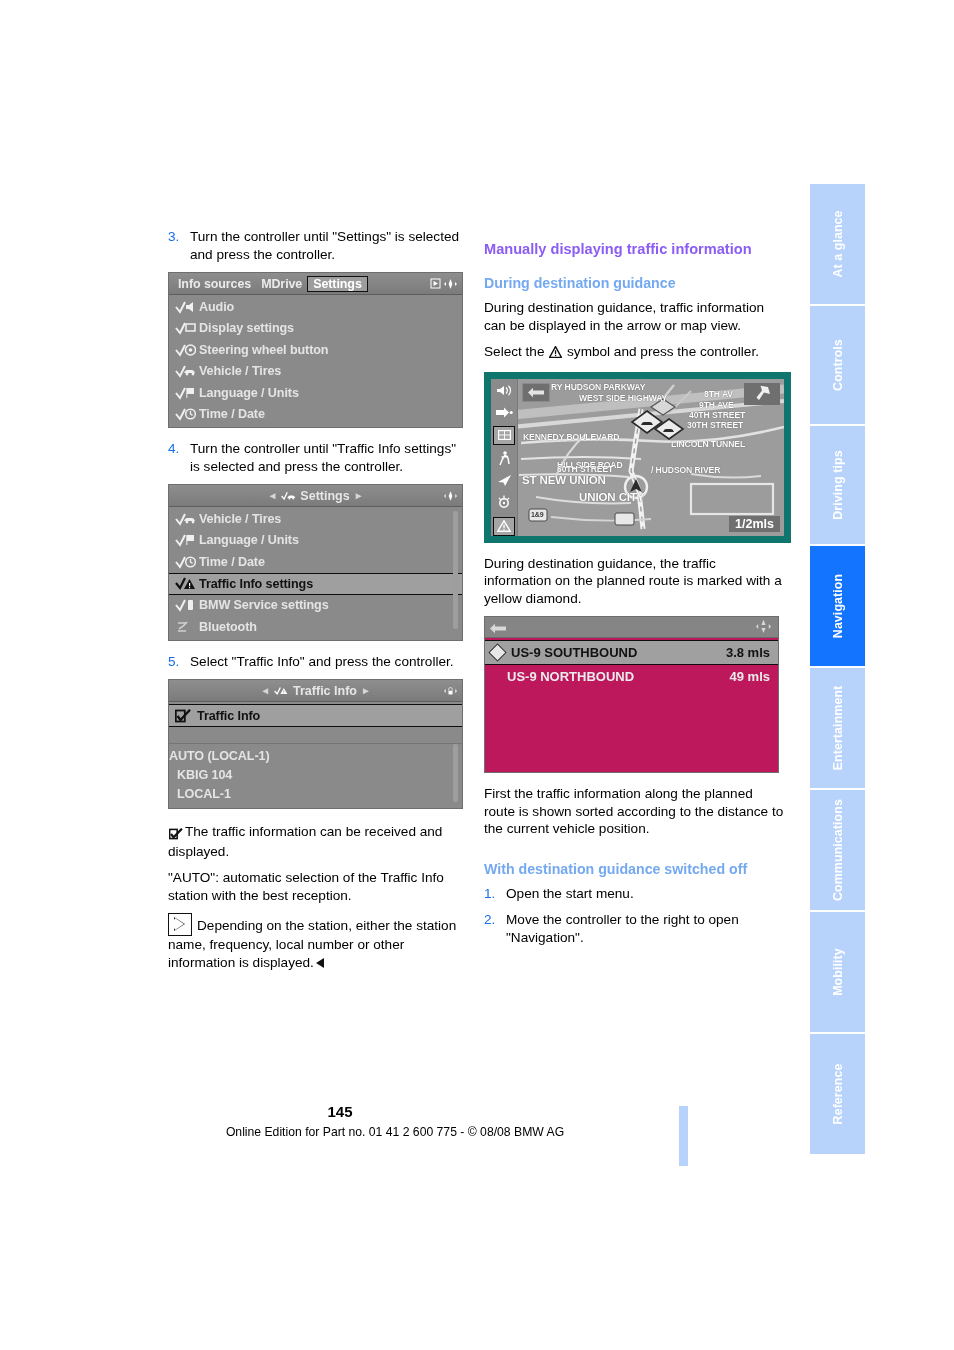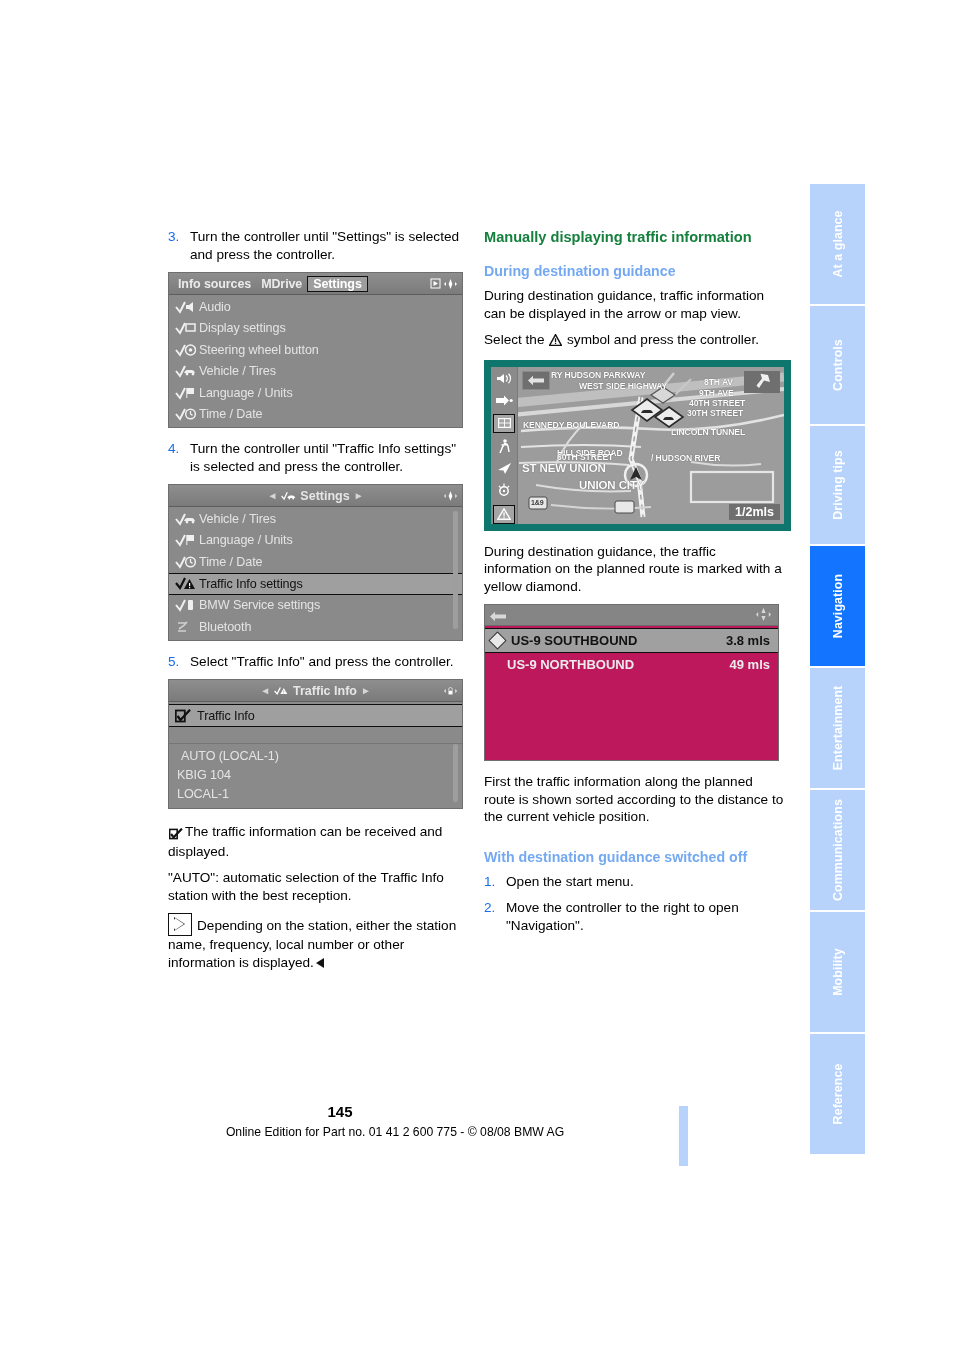--- a/index.html
+++ b/index.html
@@ -51,22 +51,22 @@
     font-size: 13.6px;
     line-height: 17.5px;
     color: #000;
     margin: 0 0 9px 0;
   }
 
   h2.head-blue {
     font-size: 14.6px;
     line-height: 18px;
     font-weight: bold;
-    color: #15803d;
-    margin: 0 0 16px 0;
+    color: #8b5cf6;
+    margin: 12px 0 16px 0;
   }
   h3.head-lblue {
     font-size: 14.2px;
     line-height: 18px;
     font-weight: bold;
     color: #74a9f2;
     margin: 0 0 7px 0;
   }
   h3.head-lblue.spaced { margin-top: 22px; }
 
@@ -132,21 +132,21 @@
 
   
   .shot-list { padding: 1px 0 2px 0; background: #8a8a8a; }
   .row {
     display: flex;
     align-items: center;
     height: 21.5px;
     padding-left: 6px;
     color: #e4e4e4;
     font-size: 12.6px;
-    font-weight: normal;
+    font-weight: bold;
     letter-spacing: -0.1px;
   }
   .row .ico {
     width: 24px;
     flex: 0 0 24px;
     display: flex;
     align-items: center;
     color: #f0f0f0;
   }
   .row.sel {
@@ -604,21 +604,21 @@
           <span class="ico" style="width:22px;flex:0 0 22px;">
             <svg width="18" height="14" viewBox="0 0 18 14">
                 <rect x="0.8" y="1.5" width="9" height="11" fill="none" stroke="#111" stroke-width="1.8"></rect>
                 <path d="M2.5 7 L5.5 11 L15 0.8" stroke="#111" stroke-width="2.4" fill="none"></path>
               </svg>
           </span>
           <span>Traffic Info</span>
         </div>
         <div style="height:16px;border-bottom:1px solid #757575;"></div>
         <div style="padding-top:2px;">
-          <div class="row" style="height:19px;padding-left:12px;">
+          <div class="row" style="height:19px;padding-left:0;">
             <span>AUTO (LOCAL-1)</span>
           </div>
           <div class="row" style="height:19px;padding-left:8px;">
             <span>KBIG 104</span>
           </div>
           <div class="row" style="height:19px;padding-left:8px;">
             <span>LOCAL-1</span>
           </div>
         </div>
         <div class="scrollbar" style="top:40px; height:58px; right:4px; background:#9e9e9e;"></div>

